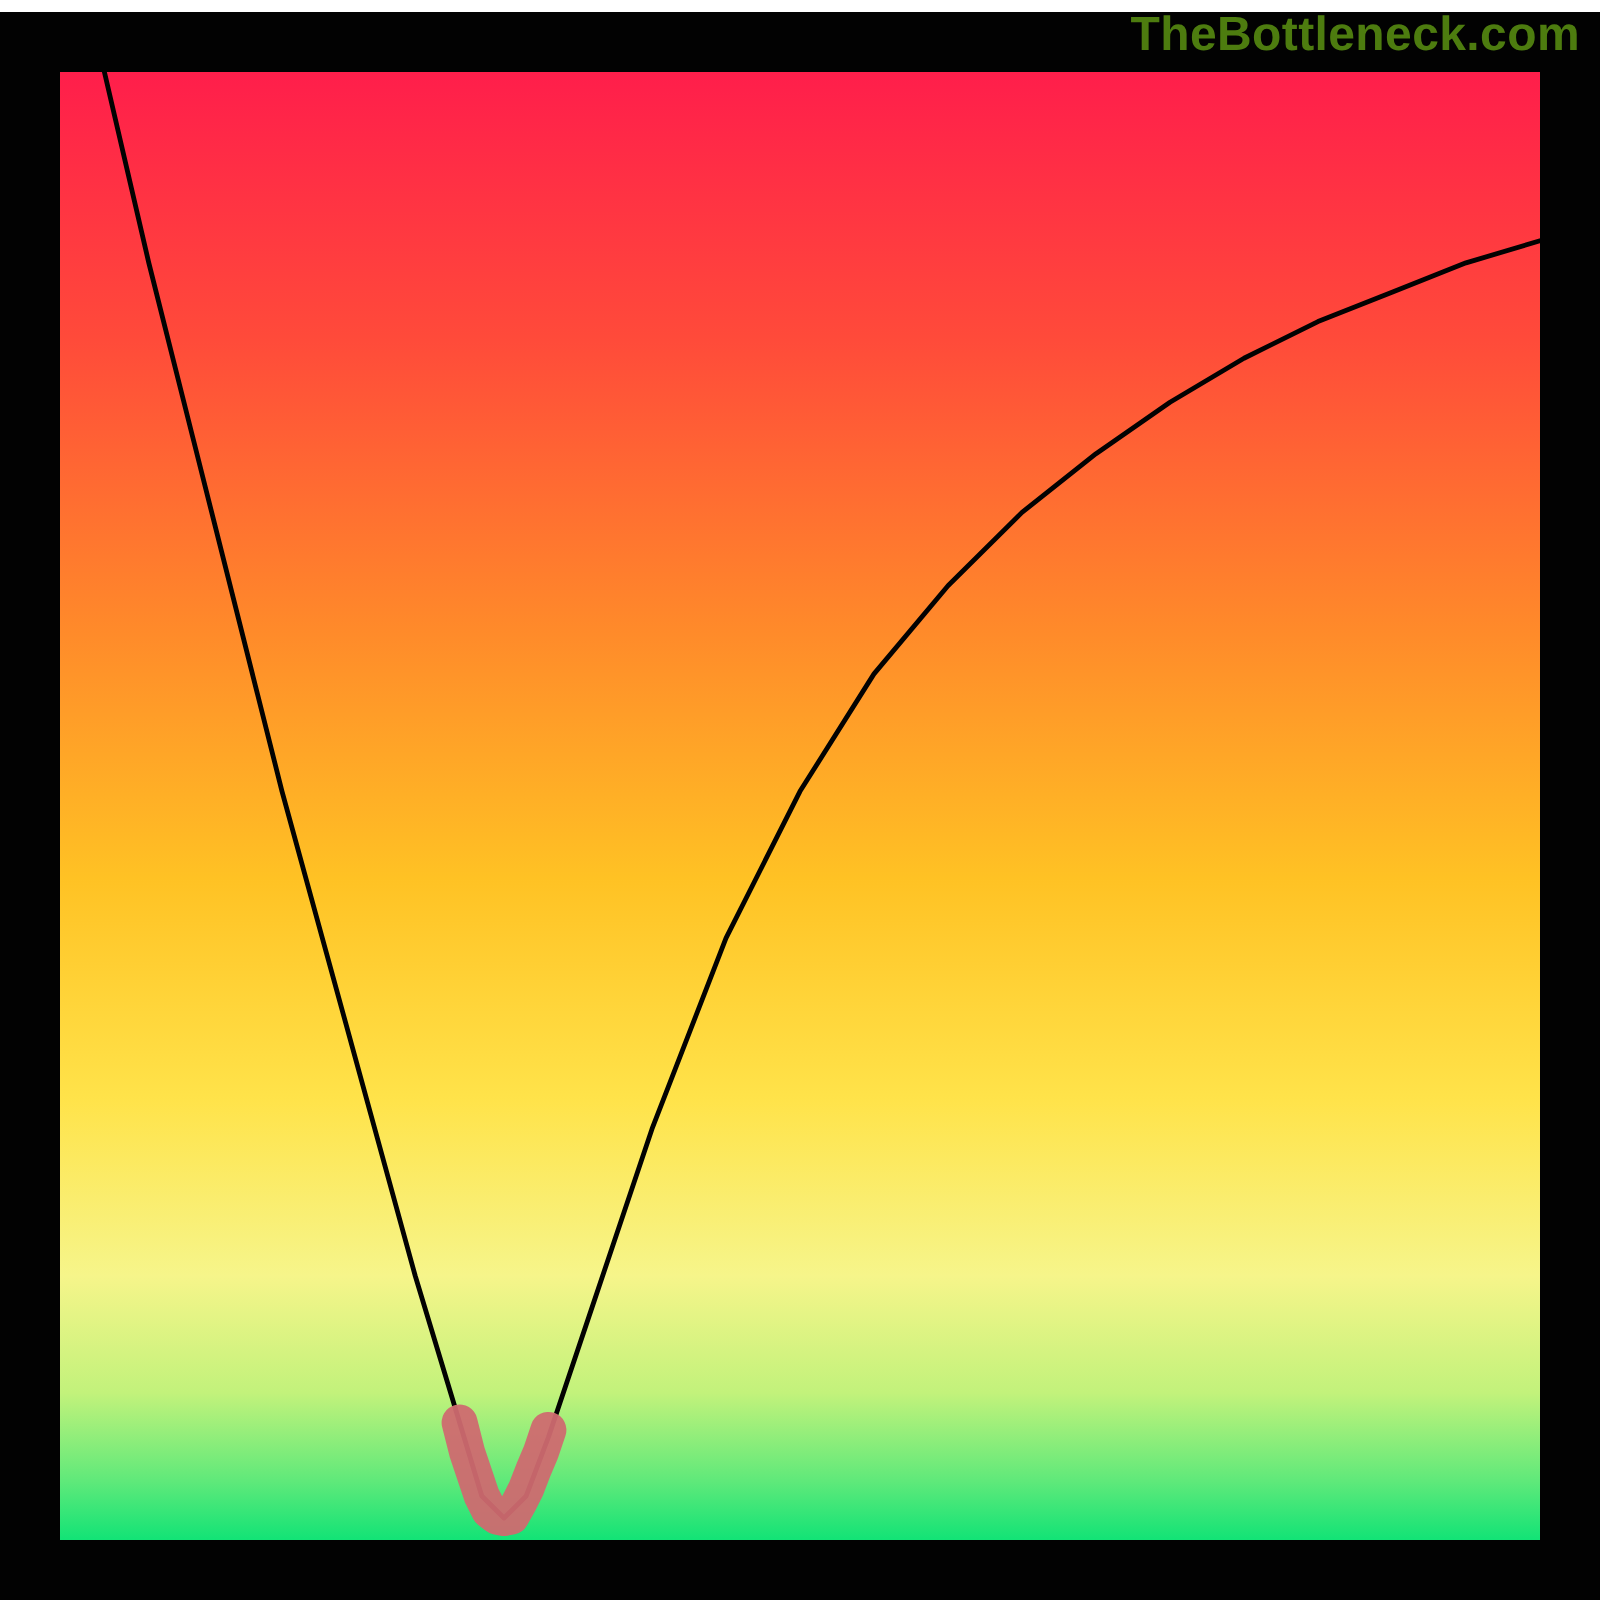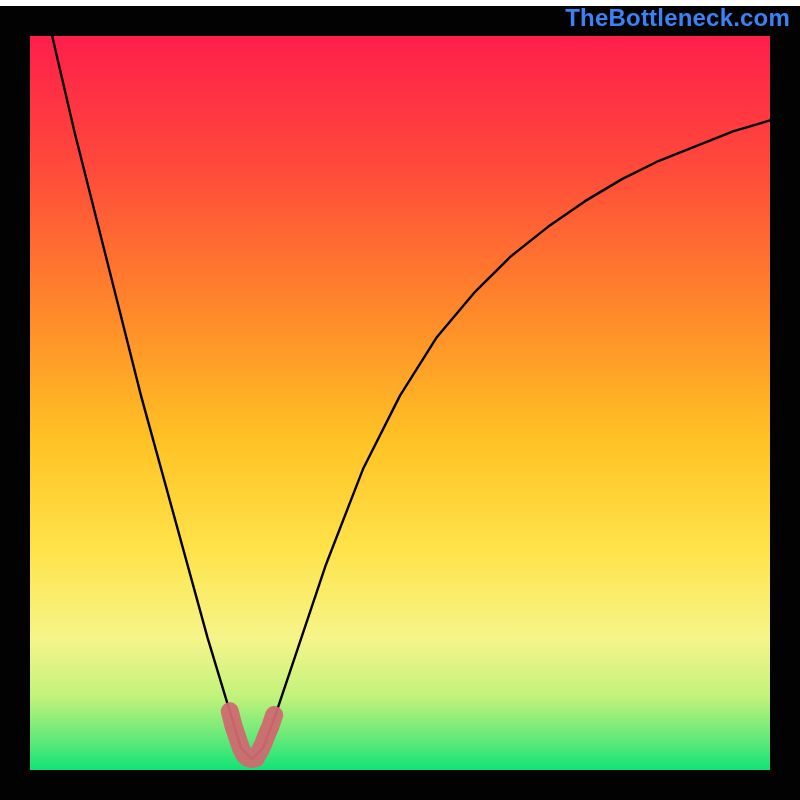--- a/index.html
+++ b/index.html
@@ -18,21 +18,21 @@
     width: 800px;
     height: 800px;
   }
   .watermark {
     position: absolute;
     top: 4px;
     right: 10px;
     font-family: Arial, Helvetica, sans-serif;
     font-size: 24px;
     font-weight: 600;
-    color: #3b82f6;
+    color: #4d7c0f;
     letter-spacing: 0.2px;
     z-index: 10;
   }
   svg { display: block; }
 </style>
 </head>
 <body>
 
 <div class="frame">
   <svg id="chart-svg" width="800" height="800" viewBox="0 0 800 800">

